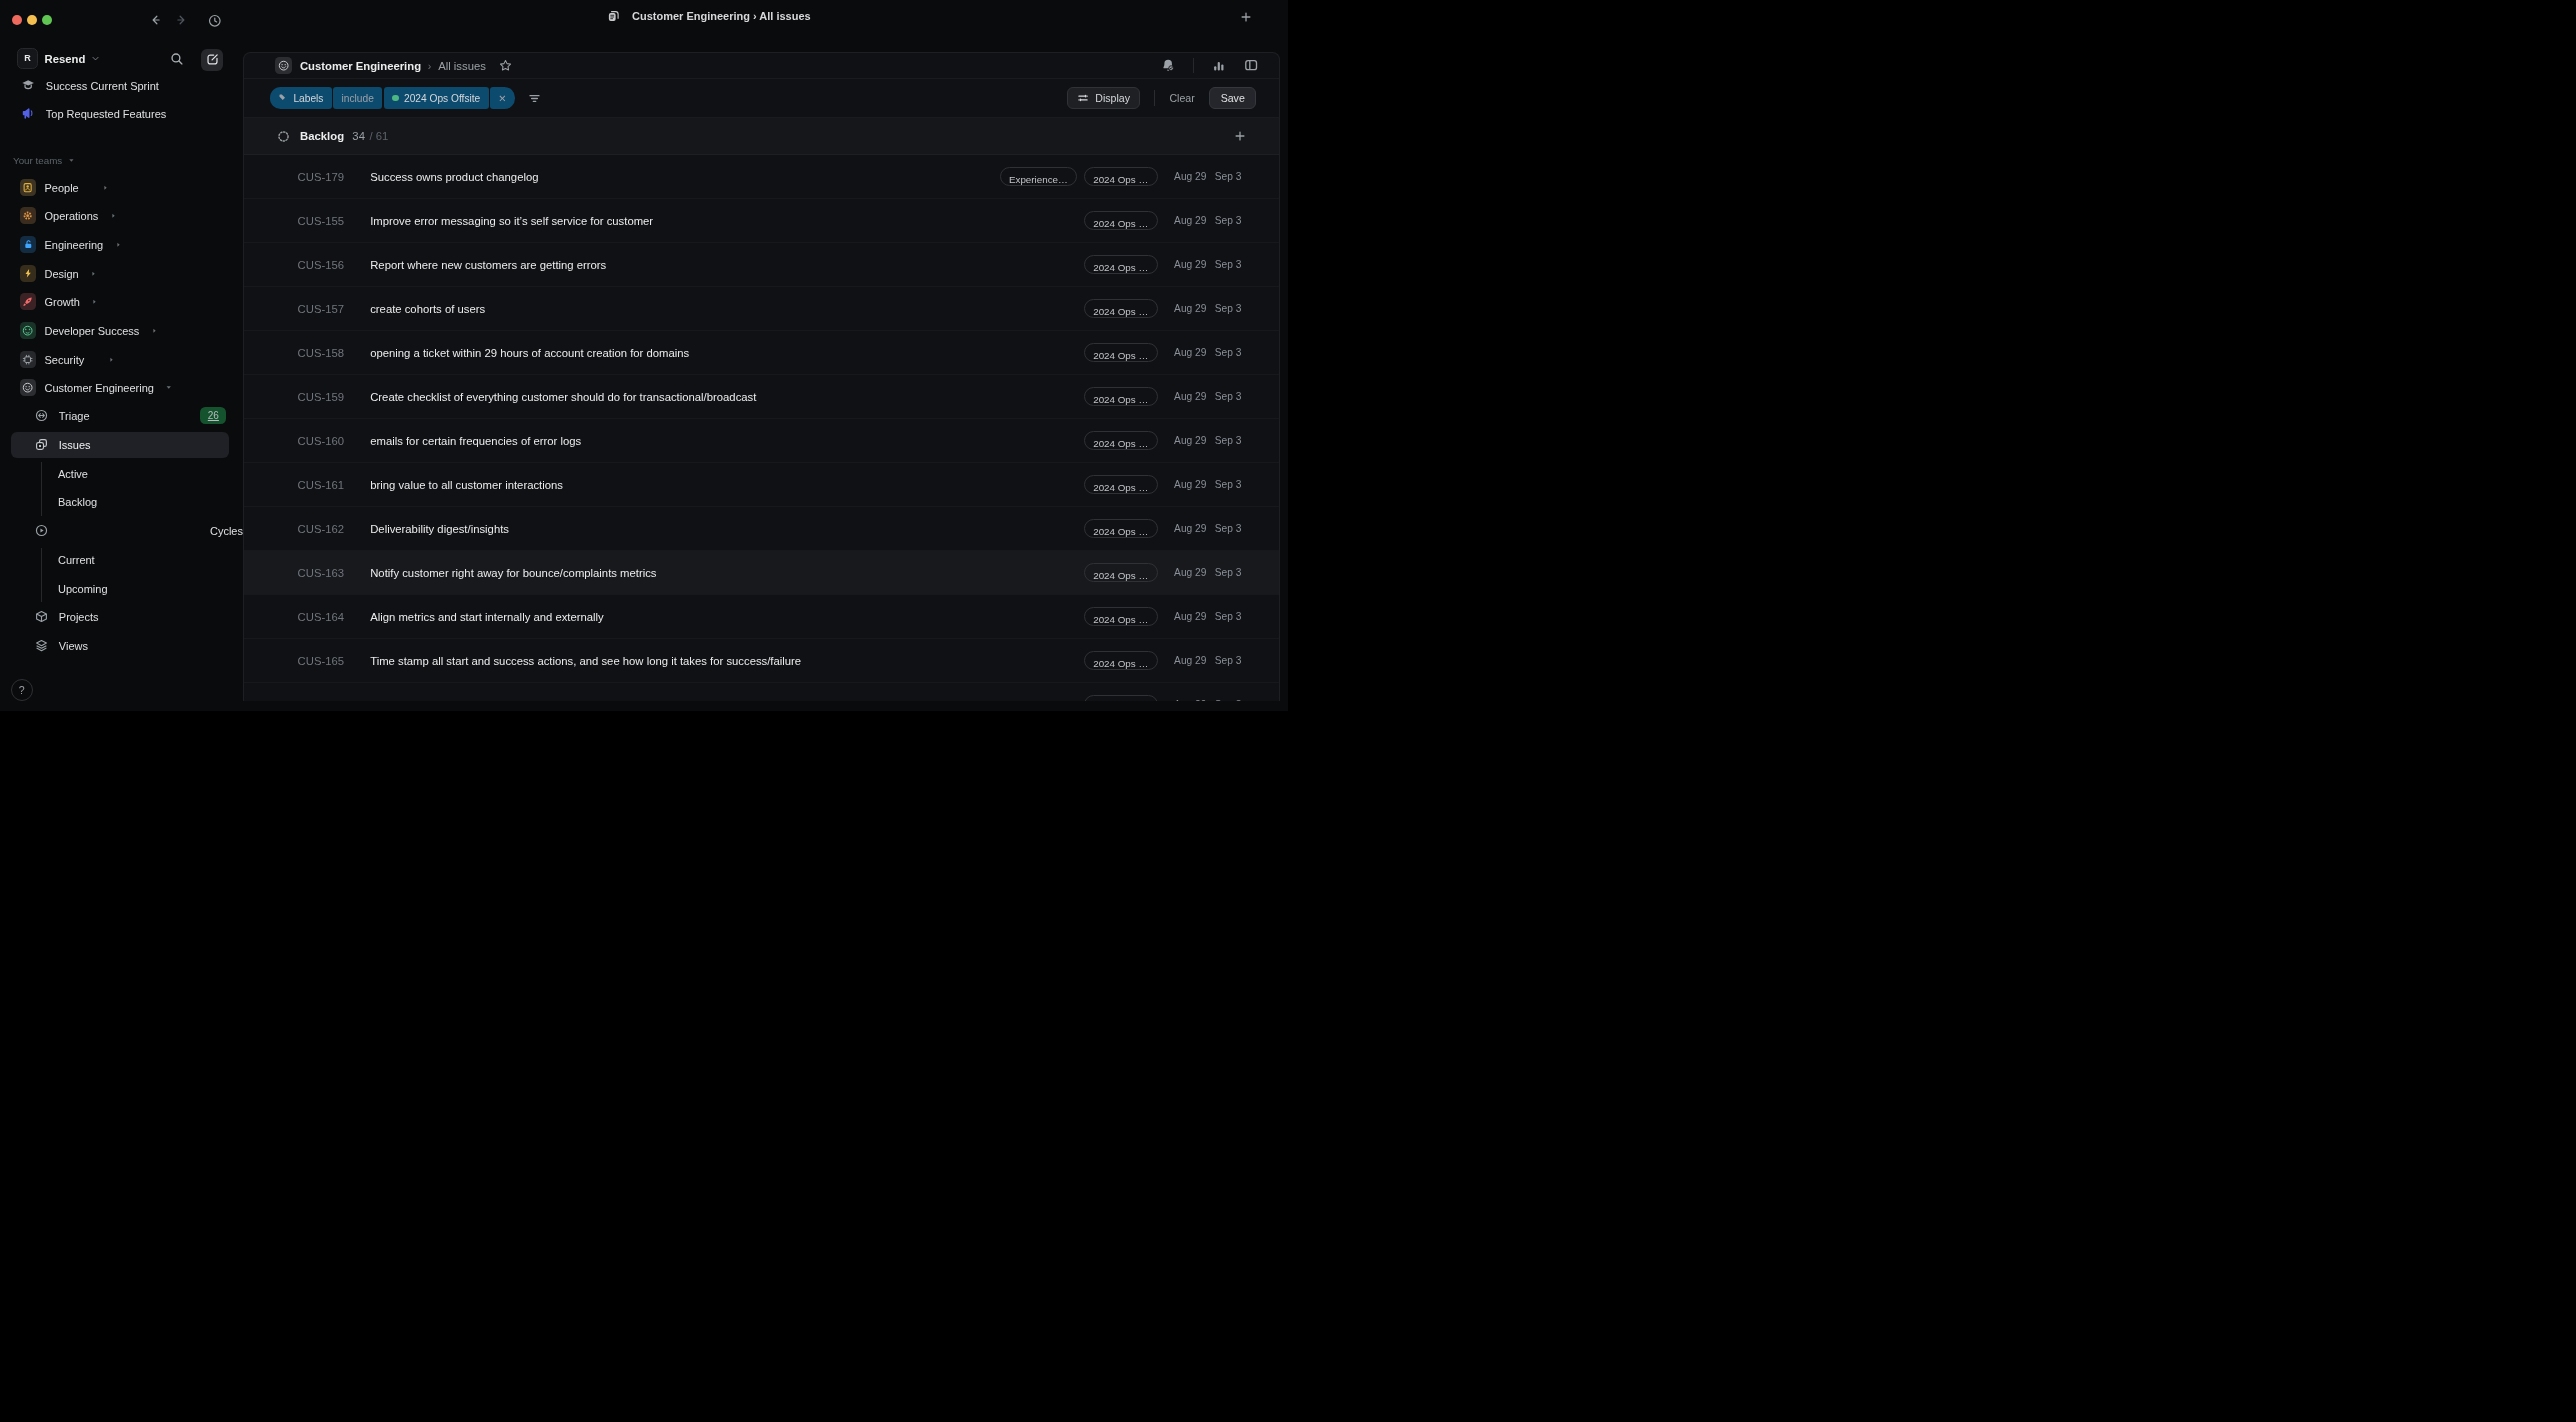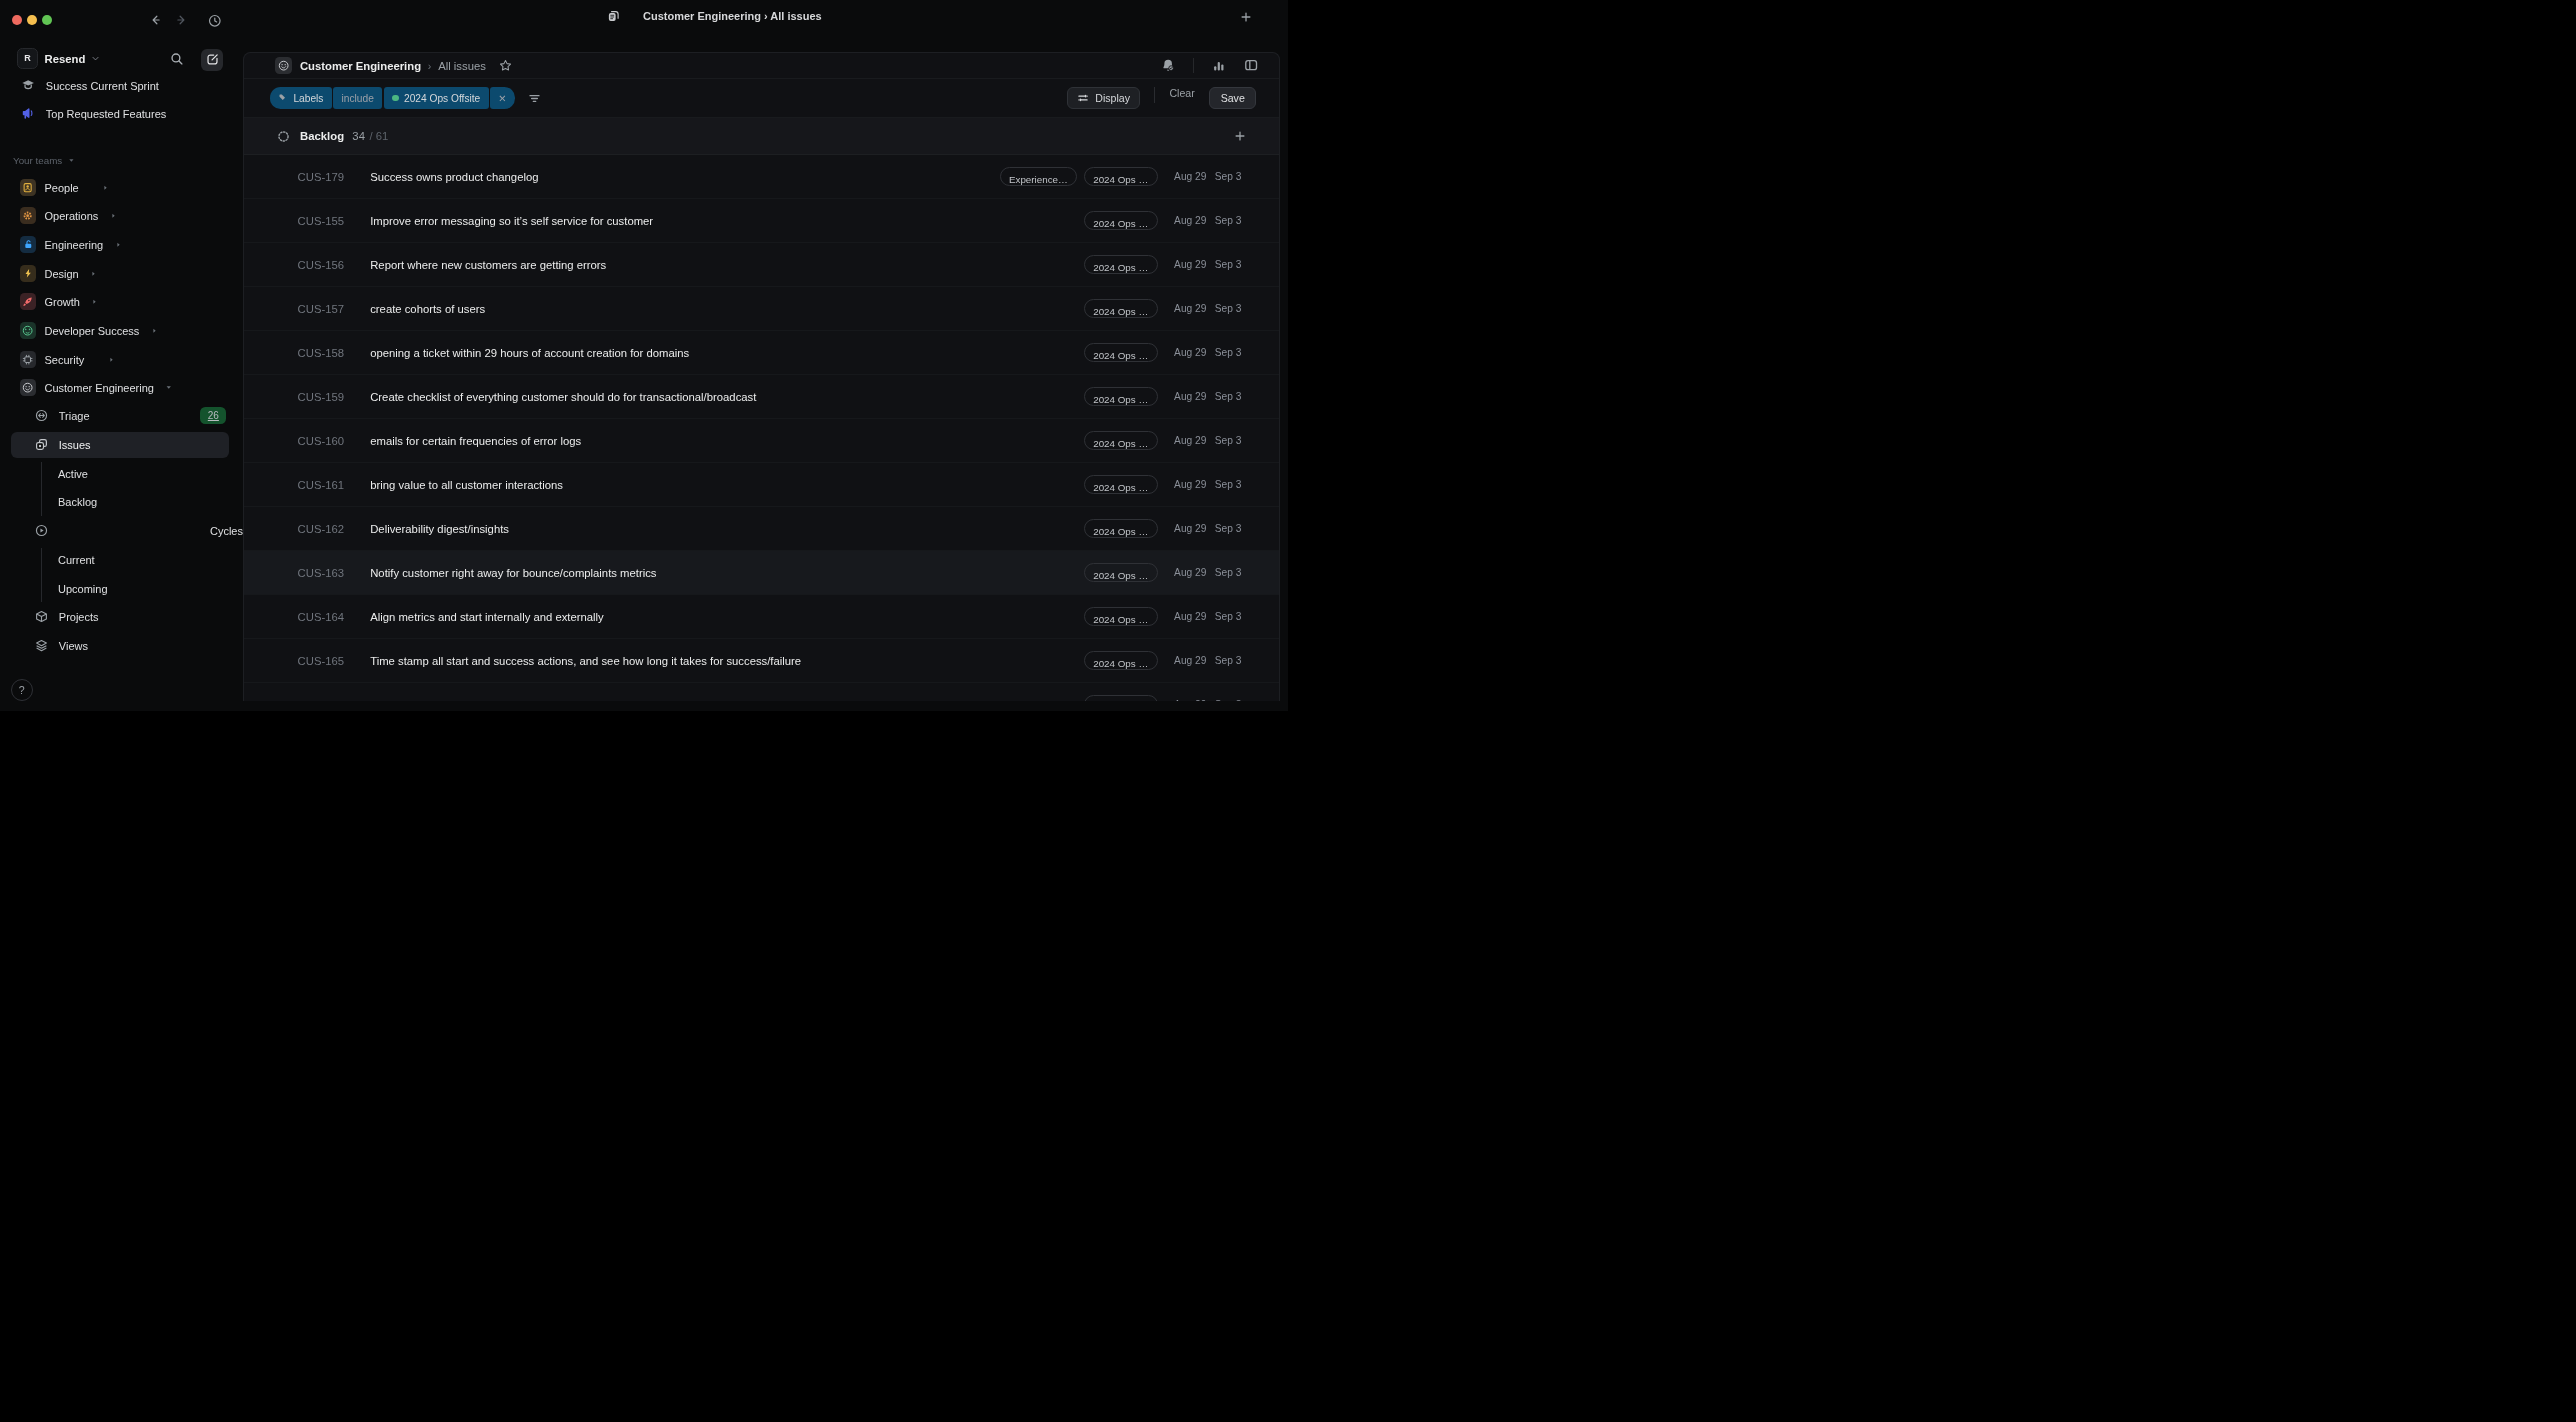--- a/index.html
+++ b/index.html
@@ -13,21 +13,21 @@
   
   #topbar{position:absolute;left:0;top:0;width:100%;height:39px;}
   .traffic{position:absolute;top:15px;width:9.8px;height:9.8px;border-radius:50%;}
   #tl-red{left:12px;background:#ee6a5f;}
   #tl-yellow{left:27px;background:#f5bf4f;}
   #tl-green{left:42px;background:#61c554;}
   .navbtn{position:absolute;top:10.6px;width:19.6px;height:19.6px;display:flex;align-items:center;justify-content:center;color:#9ba1a6;}
   #nav-back{left:145px;}
   #nav-fwd{left:172px;color:#50565e;}
   #nav-history{left:205px;}
-  #win-title{position:absolute;left:607px;top:9.8px;display:flex;align-items:center;gap:24px;
+  #win-title{position:absolute;left:607px;top:9.8px;display:flex;align-items:center;gap:13px;
              color:#d7d8da;font-size:11px;font-weight:700;}
   #topbar-plus{position:absolute;right:36px;top:10.6px;color:#9ba1a6;}
 
   
   #sidebar{position:absolute;left:0;top:39px;width:243px;bottom:0;}
   #workspace-row{position:absolute;left:0;top:6px;width:100%;height:27px;display:flex;align-items:center;}
   #ws-logo{margin-left:17.4px;width:20.4px;height:20.4px;border-radius:5.3px;background:#141619;border:0.8px solid #26282c;
            display:flex;align-items:center;justify-content:center;font-size:9px;font-weight:700;color:#e6e7e9;}
   #ws-name{margin-left:6.8px;font-size:11.3px;font-weight:700;color:#eceded;}
   #ws-caret{margin-left:6px;color:#82878e;}
@@ -73,21 +73,21 @@
   .vdiv{width:0.8px;height:15px;background:#26282b;}
 
   #filter-row{height:39px;display:flex;align-items:center;border-bottom:0.8px solid #191b1e;padding:0 22.6px 0 26px;}
   #filter-pill{display:flex;align-items:center;gap:1.5px;height:20.4px;}
   .fseg{height:22px;display:flex;align-items:center;background:#0c4a6e;padding:0 8.3px;font-size:10.2px;color:#d5d7da;gap:5.3px;}
   .fseg.first{border-radius:10.6px 3px 3px 10.6px;}
   .fseg.mid{border-radius:3px;color:#9ca0a8;}
   .fseg.last{border-radius:3px 10.6px 10.6px 3px;color:#9ca0a8;font-size:9.8px;}
   .fdot{width:6.8px;height:6.8px;border-radius:50%;}
   #filter-icon{margin-left:13px;color:#9ba1a6;}
-  #filter-actions{margin-left:auto;display:flex;padding-left:45px;}
+  #filter-actions{margin-left:auto;display:flex;align-items:center;padding-left:45px;}
   #display-btn{height:22.6px;display:flex;align-items:center;gap:6px;background:#1e2024;border:0.8px solid #2f3237;
                border-radius:6px;padding:0 9px;font-size:10.6px;color:#d5d7da;}
   #fa-div{width:0.8px;height:16.6px;background:#2a2c30;margin:0 14.3px;}
   #clear-btn{font-size:10.6px;color:#9ba1a6;margin-right:14.3px;}
   #save-btn{height:22.6px;display:flex;align-items:center;background:#24262b;border:0.8px solid #34373d;
             border-radius:6px;padding:0 10.6px;font-size:10.6px;color:#dfe0e2;}
 
   #group-row{height:37px;display:flex;align-items:center;background:#16171b;border-bottom:0.8px solid #1d1f22;
              padding:0 33px 0 32px;}
   #group-name{margin-left:9.8px;font-size:11.3px;font-weight:700;color:#eceded;}

